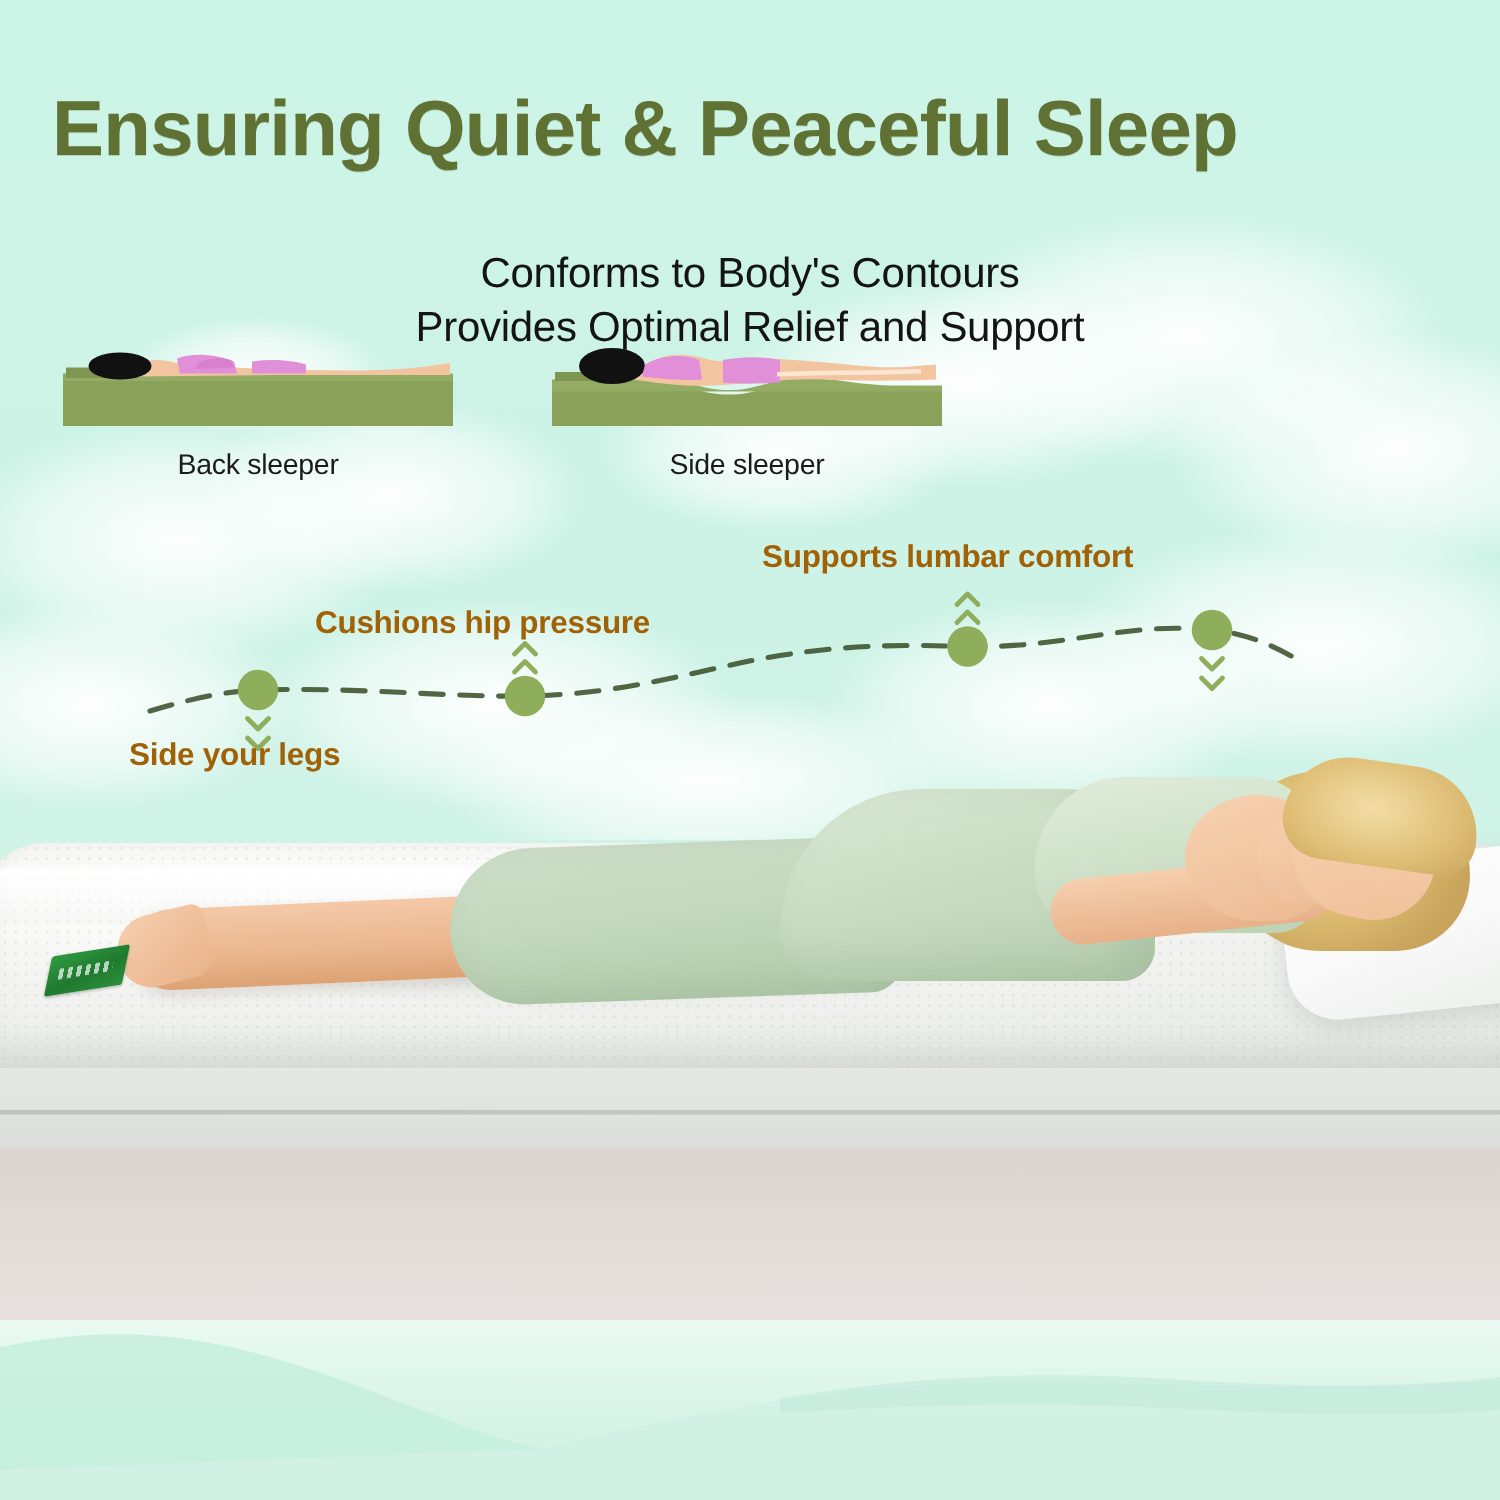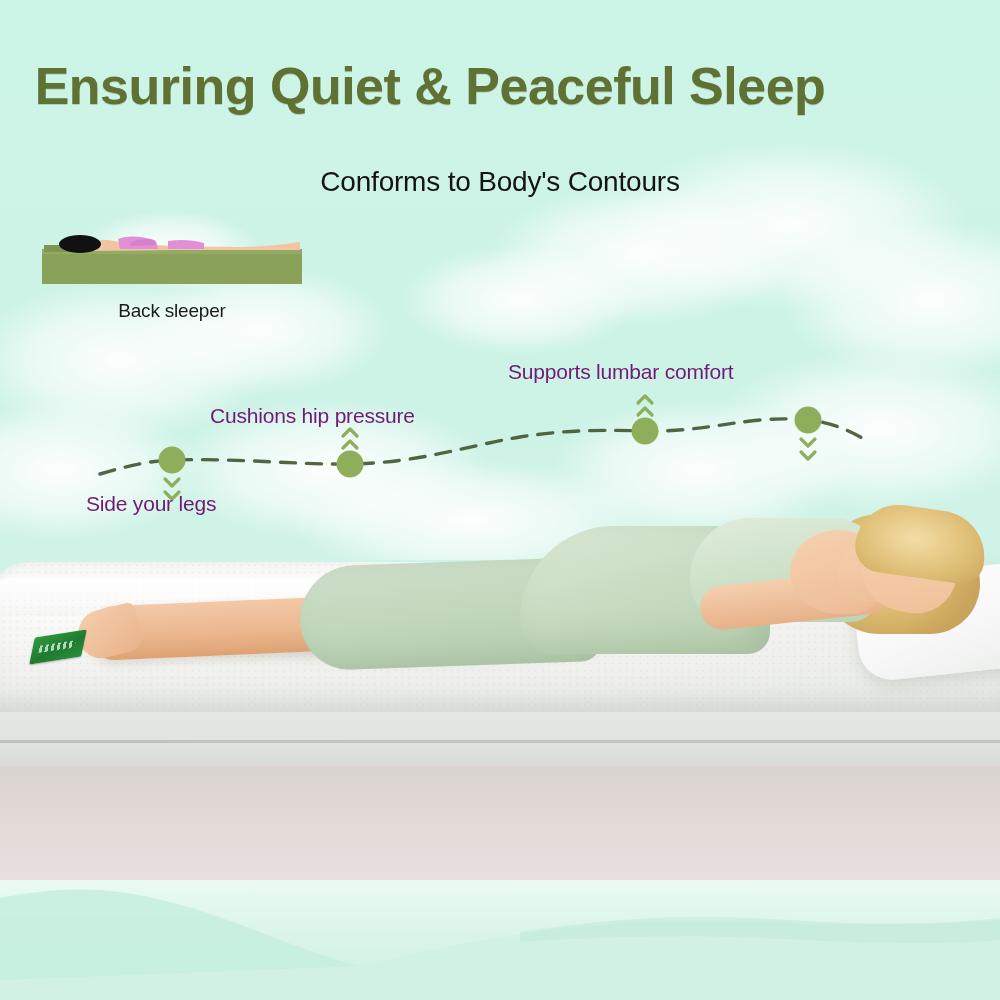--- a/index.html
+++ b/index.html
@@ -37,21 +37,21 @@
   .sleeper.s1 { left:358px; }
   .sleeper.s2 { left:698px; }
   .sleeper .art { position:relative; width:280px; height:62px; }
   .sleeper .cap {
     margin-top:16px; text-align:center; font-size:19px; color:#1b1b1b; letter-spacing:-0.2px;
   }
 
   
   .annots { position:absolute; left:0; top:340px; width:1000px; height:190px; }
   .alabel {
-    position:absolute; font-size:21px; font-weight:normal; color:#701a75;
+    position:absolute; font-size:21px; font-weight:bold; color:#a16207;
     white-space:nowrap; letter-spacing:-0.2px;text-align:center;
   }
   .al0 { left:86px;  top:152px; }
   .al1 { left:210px; top:64px;  }
   .al2 { left:508px; top:20px;  }
   .al3 { left:680px; top:118px; }
 
   
   .photo { position:absolute; left:0; top:500px; width:1000px; height:380px; }
   .bedbase {
@@ -178,40 +178,56 @@
       <ellipse cx="930" cy="300" rx="150" ry="80"></ellipse>
       <ellipse cx="880" cy="430" rx="170" ry="80"></ellipse>
       <ellipse cx="700" cy="470" rx="150" ry="70"></ellipse>
       <ellipse cx="470" cy="520" rx="180" ry="60"></ellipse>
       <ellipse cx="170" cy="250" rx="90" ry="40"></ellipse>
     </g>
   </svg>
 
   <div class="headline">Ensuring Quiet &amp; Peaceful Sleep</div>
   <div class="subline a">Conforms to Body's Contours</div>
+  <div class="subline b">Provides Optimal Relief and Support</div>
 
   <div class="sleepers">
 
     <div class="sleeper s0">
       <div class="art">
         <svg viewBox="0 0 280 62" width="280" height="62">
           <rect x="10" y="30" width="260" height="32" fill="#8aa15a"></rect>
           <rect x="10" y="27" width="260" height="5" fill="#94ab64"></rect>
           <rect x="12" y="23" width="44" height="7" fill="#7f9652"></rect>
           <path d="M60 28 C100 24 150 24 205 25 C235 25 255 22 268 20 L268 28 Z" fill="#f2c49f"></path>
           <path d="M52 27 C58 18 72 16 86 20 C100 24 120 22 140 24 L150 28 L60 29 Z" fill="#f2c49f"></path>
           <ellipse cx="48" cy="22" rx="21" ry="9" fill="#111111"></ellipse>
           <path d="M86 17 C96 13 112 14 124 19 L126 27 L88 27 Z" fill="#e08fd8"></path>
           <path d="M136 19 C148 17 162 18 172 21 L172 27 L136 27 Z" fill="#e08fd8"></path>
           <path d="M100 20 q10 -5 22 -2 l2 5 -26 1 Z" fill="#d87fce"></path>
         </svg>
       </div>
       <div class="cap">Back sleeper</div>
     </div>
 
+    <div class="sleeper s1">
+      <div class="art">
+        <svg viewBox="0 0 280 62" width="280" height="62">
+          <path d="M10 34 C40 34 52 30 72 30 C92 30 104 40 124 41 C146 42 156 33 178 33 C200 33 214 38 240 38 L270 38 L270 62 L10 62 Z" fill="#8aa15a"></path>
+          <path d="M10 31 C40 31 52 27 72 27 C92 27 104 37 124 38 C146 39 156 30 178 30 C200 30 214 35 240 35 L270 35 L270 39 L10 39 Z" fill="#94ab64"></path>
+          <rect x="12" y="26" width="44" height="6" fill="#7f9652"></rect>
+          <path d="M64 27 C78 14 96 12 112 17 C128 22 140 16 156 17 C176 18 196 20 218 22 C238 24 252 22 266 21 L266 31 C244 32 214 32 190 31 C164 30 140 34 118 35 C96 36 78 33 64 31 Z" fill="#f2c49f"></path>
+          <ellipse cx="50" cy="22" rx="22" ry="12" fill="#111111"></ellipse>
+          <path d="M72 21 C84 14 98 14 108 18 L110 31 C94 32 80 30 70 29 Z" fill="#e08fd8"></path>
+          <path d="M124 18 C140 15 152 16 162 18 L162 33 C146 34 134 34 124 33 Z" fill="#e08fd8"></path>
+          <path d="M160 26 C190 25 220 25 256 24 L256 27 C220 28 190 28 160 29 Z" fill="#fbe6d2"></path>
+        </svg>
+      </div>
+      <div class="cap">Side sleeper</div>
+    </div>
 
   </div>
 
   <div class="annots">
     <svg width="1000" height="190" viewBox="0 0 1000 190">
       <path d="M100 134 C130 125 150 121 172 120 C240 118 300 125 350 124
                C420 123 470 105 520 97 C570 89 610 90 645 91
                C690 92 720 84 760 80 C782 78 796 79 808 80
                C830 82 848 90 862 98" fill="none" stroke="#3f5530" stroke-width="3.4" stroke-dasharray="15 11" stroke-linecap="round" opacity="0.9"></path>
       <circle cx="172" cy="120" r="13.5" fill="#8fae5c"></circle>

